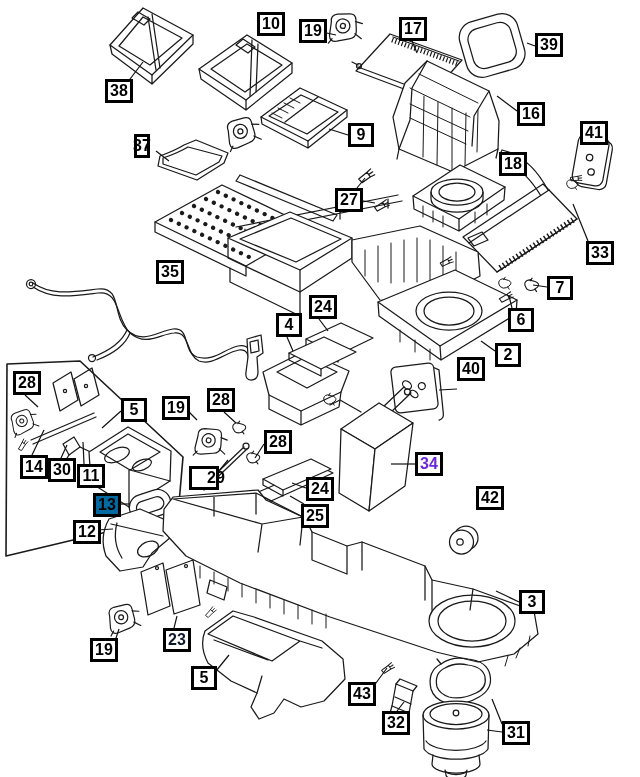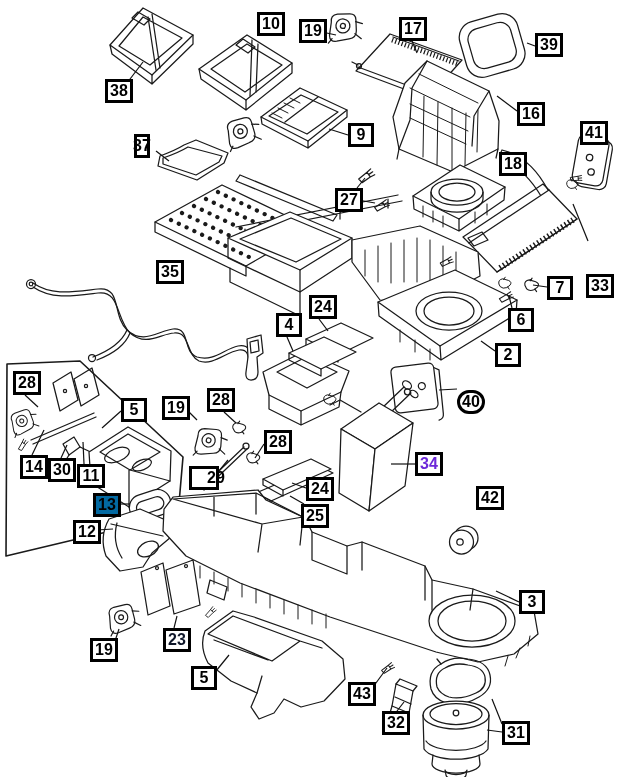--- a/index.html
+++ b/index.html
@@ -345,27 +345,27 @@
     <div class="callout" style="left: 299px; top: 19px; width: 28px; border-color: rgb(0, 0, 0); background: rgb(255, 255, 255); color: rgb(0, 0, 0);">19</div>
     <div class="callout" style="left: 399px; top: 17px; width: 28px; border-color: rgb(0, 0, 0); background: rgb(255, 255, 255); color: rgb(0, 0, 0);">17</div>
     <div class="callout" style="left: 535px; top: 33px; width: 28px; border-color: rgb(0, 0, 0); background: rgb(255, 255, 255); color: rgb(0, 0, 0);">39</div>
     <div class="callout" style="left: 517px; top: 102px; width: 28px; border-color: rgb(0, 0, 0); background: rgb(255, 255, 255); color: rgb(0, 0, 0);">16</div>
     <div class="callout" style="left: 580px; top: 100px; width: 28px; border-color: rgb(0, 0, 0); background: rgb(255, 255, 255); color: rgb(0, 0, 0); margin-top: 21px;">41</div>
     <div class="callout" style="left: 499px; top: 152px; width: 28px; border-color: rgb(0, 0, 0); background: rgb(255, 255, 255); color: rgb(0, 0, 0);">18</div>
     <div class="callout" style="left: 348px; top: 123px; width: 26px; border-color: rgb(0, 0, 0); background: rgb(255, 255, 255); color: rgb(0, 0, 0);">9</div>
     <div class="callout" style="left: 134px; top: 134px; width: 16px; border-color: rgb(0, 0, 0); background: rgb(255, 255, 255); color: rgb(0, 0, 0);">37</div>
     <div class="callout" style="left: 335px; top: 188px; width: 28px; border-color: rgb(0, 0, 0); background: rgb(255, 255, 255); color: rgb(0, 0, 0);">27</div>
     <div class="callout" style="left: 156px; top: 240px; width: 28px; border-color: rgb(0, 0, 0); background: rgb(255, 255, 255); color: rgb(0, 0, 0); margin-top: 20px;">35</div>
-    <div class="callout" style="left: 586px; top: 241px; width: 28px; border-color: rgb(0, 0, 0); background: rgb(255, 255, 255); color: rgb(0, 0, 0); margin-top: 33px;">33</div>
+    <div class="callout" style="left: 586px; top: 241px; width: 28px; border-color: rgb(0, 0, 0); background: rgb(255, 255, 255); color: rgb(0, 0, 0);">33</div>
     <div class="callout" style="left: 547px; top: 276px; width: 26px; border-color: rgb(0, 0, 0); background: rgb(255, 255, 255); color: rgb(0, 0, 0);">7</div>
     <div class="callout" style="left: 508px; top: 308px; width: 26px; border-color: rgb(0, 0, 0); background: rgb(255, 255, 255); color: rgb(0, 0, 0);">6</div>
     <div class="callout" style="left: 309px; top: 295px; width: 28px; border-color: rgb(0, 0, 0); background: rgb(255, 255, 255); color: rgb(0, 0, 0);">24</div>
     <div class="callout" style="left: 276px; top: 313px; width: 26px; border-color: rgb(0, 0, 0); background: rgb(255, 255, 255); color: rgb(0, 0, 0);">4</div>
     <div class="callout" style="left: 495px; top: 343px; width: 26px; border-color: rgb(0, 0, 0); background: rgb(255, 255, 255); color: rgb(0, 0, 0);">2</div>
-    <div class="callout" style="left: 457px; top: 390px; width: 28px; border-color: rgb(0, 0, 0); background: rgb(255, 255, 255); color: rgb(0, 0, 0); border-radius: 12px;">40</div>
+    <div class="callout" style="left: 457px; top: 357px; width: 28px; border-color: rgb(0, 0, 0); background: rgb(255, 255, 255); color: rgb(0, 0, 0);">40</div>
     <div class="callout" style="left: 13px; top: 371px; width: 28px; border-color: rgb(0, 0, 0); background: rgb(255, 255, 255); color: rgb(0, 0, 0);">28</div>
     <div class="callout" style="left: 121px; top: 398px; width: 26px; border-color: rgb(0, 0, 0); background: rgb(255, 255, 255); color: rgb(0, 0, 0);">5</div>
     <div class="callout" style="left: 162px; top: 396px; width: 28px; border-color: rgb(0, 0, 0); background: rgb(255, 255, 255); color: rgb(0, 0, 0);">19</div>
     <div class="callout" style="left: 207px; top: 388px; width: 28px; border-color: rgb(0, 0, 0); background: rgb(255, 255, 255); color: rgb(0, 0, 0);">28</div>
     <div class="callout" style="left: 264px; top: 430px; width: 28px; border-color: rgb(0, 0, 0); background: rgb(255, 255, 255); color: rgb(0, 0, 0);">28</div>
     <div class="callout" style="left: 189px; top: 466px; width: 28px; border-color: rgb(0, 0, 0); background: rgb(255, 255, 255); color: rgb(0, 0, 0); padding-left: 24px;">29</div>
     <div class="callout" style="left: 20px; top: 455px; width: 28px; border-color: rgb(0, 0, 0); background: rgb(255, 255, 255); color: rgb(0, 0, 0);">14</div>
     <div class="callout" style="left: 48px; top: 458px; width: 28px; border-color: rgb(0, 0, 0); background: rgb(255, 255, 255); color: rgb(0, 0, 0);">30</div>
     <div class="callout" style="left: 77px; top: 464px; width: 28px; border-color: rgb(0, 0, 0); background: rgb(255, 255, 255); color: rgb(0, 0, 0);">11</div>
     <div class="callout" style="left: 306px; top: 477px; width: 28px; border-color: rgb(0, 0, 0); background: rgb(255, 255, 255); color: rgb(0, 0, 0);">24</div>

